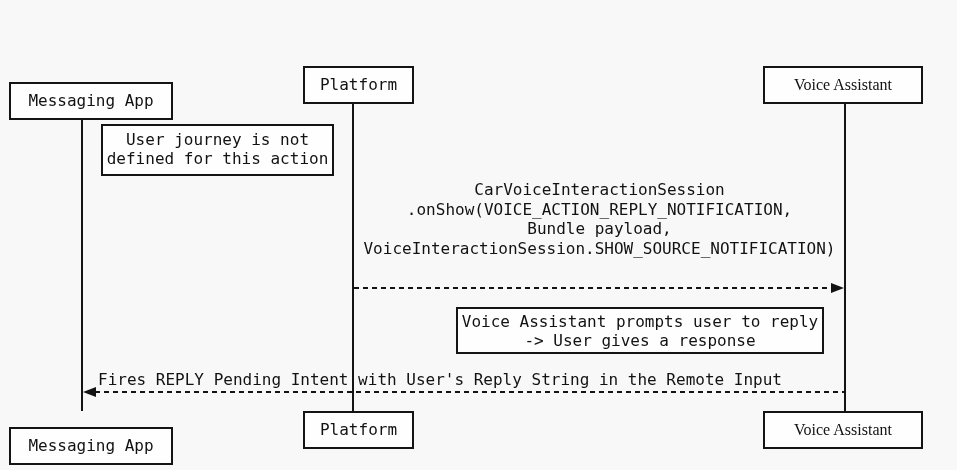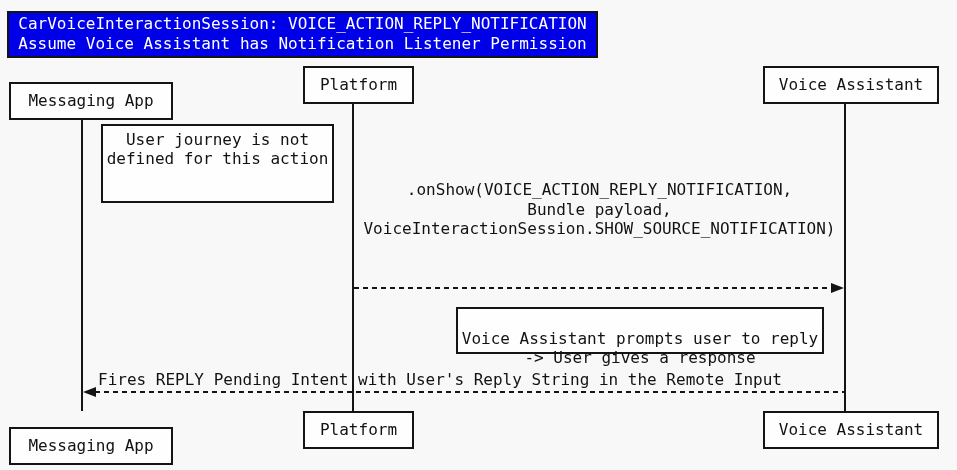--- a/index.html
+++ b/index.html
@@ -33,41 +33,41 @@
     border: 2px solid #141414;
     text-align: center;
     font-size: 16px;
     line-height: 34px;
     white-space: nowrap;
   }
   .pbox.top { top: 66px; }
   .pbox.bottom { top: 411px; }
   .pbox.ma { left: 9px;   width: 164px; margin-top: 16px; }
   .pbox.pf { left: 303px; width: 111px; }
-  .pbox.va { left: 763px; width: 176px; }
+  .pbox.va { left: 763px; width: 160px; font-family: Liberation Serif, serif; }
   .lifeline {
     position: absolute;
     top: 104px;
     width: 2px;
     height: 307px;
     background: #141414;
   }
   .lifeline.ma { left: 81px; }
   .lifeline.pf { left: 352px; }
   .lifeline.va { left: 844px; }
   .note {
     position: absolute;
     background: #fefefe;
     border: 2px solid #141414;
     text-align: center;
     font-size: 16px;
     line-height: 19px;
   }
-  .note1 { left: 101px; top: 124px; width: 233px; height: 79px; padding-top: 4px; }
-  .note2 { left: 456px; top: 307px; width: 368px; height: 47px; padding-top: 20px; }
+  .note1 { left: 101px; top: 124px; width: 233px; height: 52px; padding-top: 4px; }
+  .note2 { left: 456px; top: 307px; width: 368px; height: 47px; padding-top: 3px; }
   .msg-text {
     position: absolute;
     text-align: center;
     font-size: 16px;
     line-height: 19.5px;
     white-space: nowrap;
   }
   .msg1-text { left: 354px; top: 180px; width: 491px; }
   .msg2-text { left: 83px;  top: 370px; width: 714px; height: 19px; }
   .dash-line {
@@ -84,39 +84,36 @@
     border-bottom: 5px solid transparent;
   }
   .head-right { left: 831px; top: 283px; border-left: 13px solid #141414; }
   .head-left  { left: 83px;  top: 387px; border-right: 13px solid #141414; }
 </style>
 </head>
 <body>
 
 <div class="canvas">
 
-  <div class="title-box">
-    <div>CarVoiceInteractionSession: VOICE_ACTION_REPLY_NOTIFICATION</div>
-    <div>Assume Voice Assistant has Notification Listener Permission</div>
-  </div>
 
   <div class="lifeline ma"></div>
   <div class="lifeline pf"></div>
   <div class="lifeline va"></div>
 
   <div class="pbox top ma">Messaging App</div>
   <div class="pbox top pf">Platform</div>
   <div class="pbox top va">Voice Assistant</div>
 
   <div class="note note1">
     <div>User journey is not</div>
     <div>defined for this action</div>
   </div>
 
   <div class="msg-text msg1-text">
+    <div>CarVoiceInteractionSession</div>
     <div>.onShow(VOICE_ACTION_REPLY_NOTIFICATION,</div>
     <div>Bundle payload,</div>
     <div>VoiceInteractionSession.SHOW_SOURCE_NOTIFICATION)</div>
   </div>
 
   <div class="dash-line dash1"></div>
   <div class="arrowhead head-right"></div>
 
   <div class="note note2">
     <div>Voice Assistant prompts user to reply</div>

